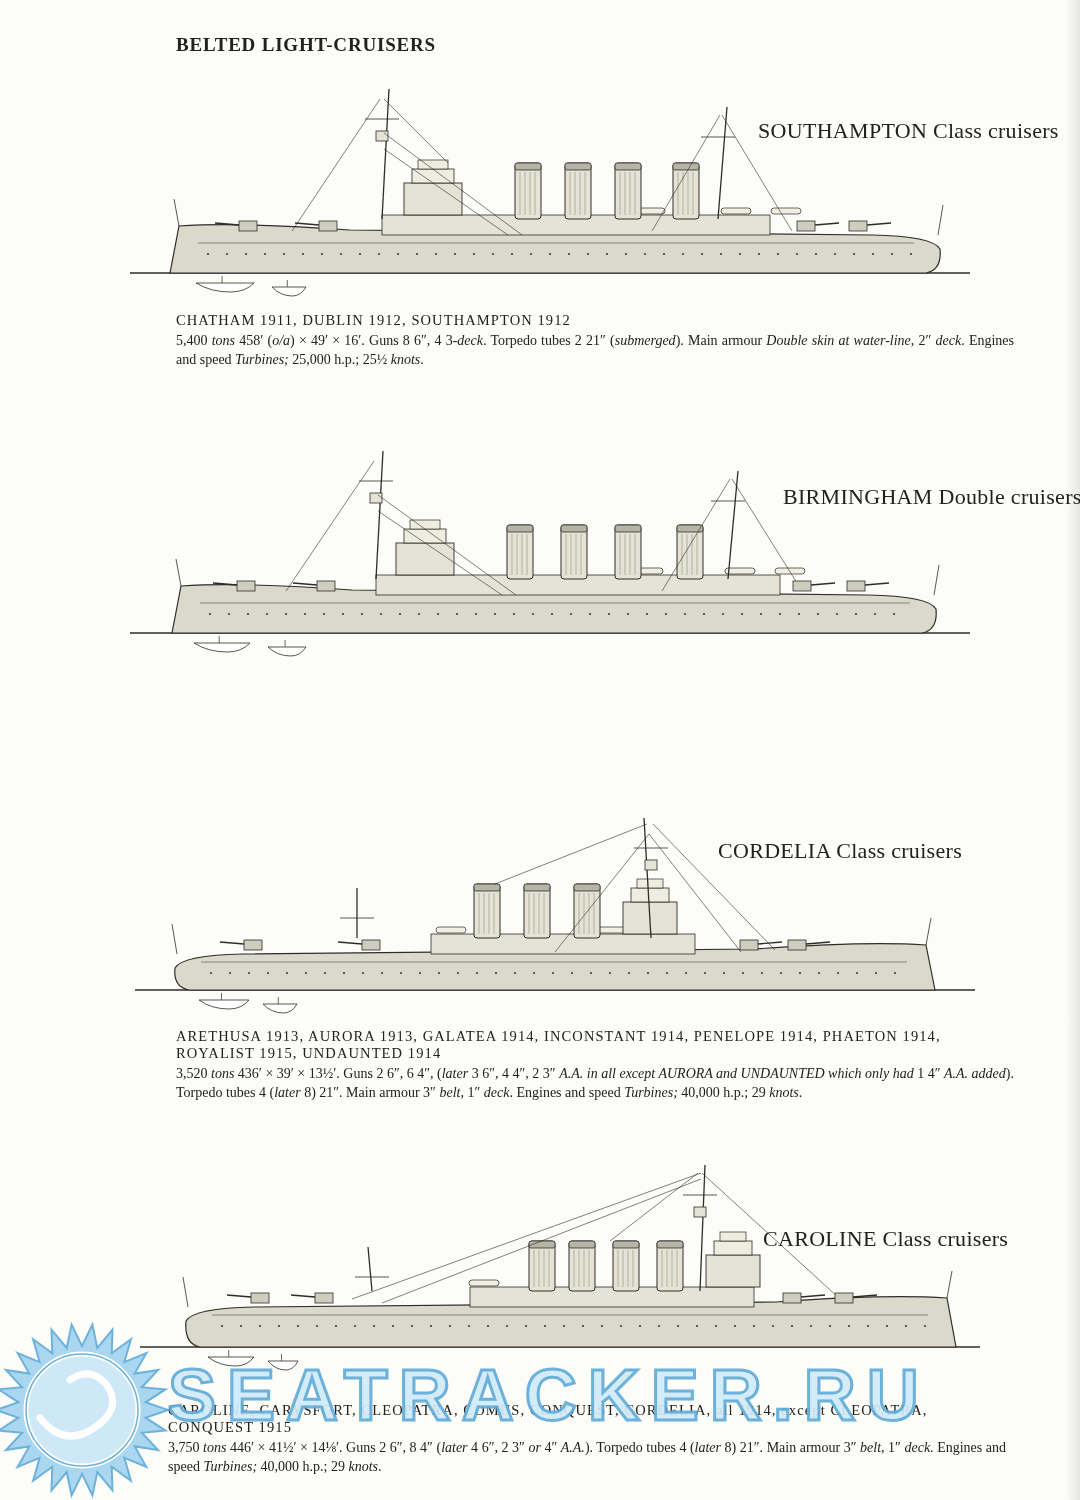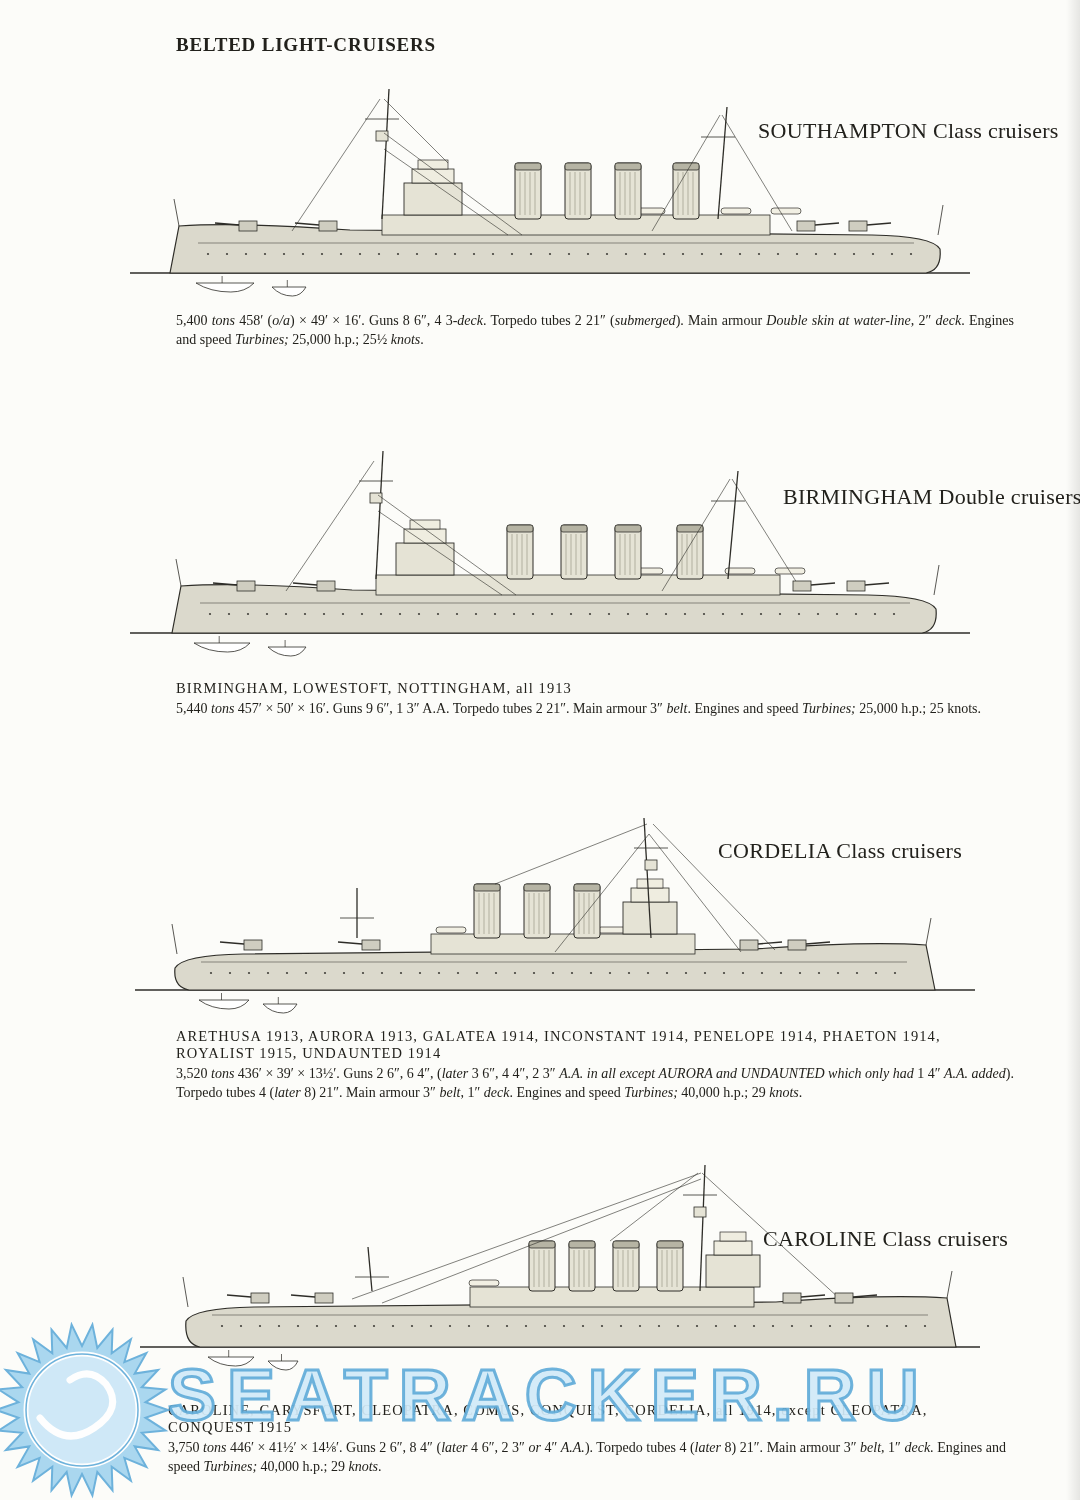--- a/index.html
+++ b/index.html
@@ -133,20 +133,21 @@
       <rect x="719" y="148" width="18" height="10" fill="#cfcdc0" stroke="#2e2d28" stroke-width="0.8"></rect>
       <line x1="737" y1="152" x2="761" y2="150" stroke="#2e2d28" stroke-width="1.4"></line>
       <line x1="49" y1="153" x2="44" y2="126" stroke="#2e2d28" stroke-width="0.8"></line>
       <line x1="808" y1="162" x2="813" y2="132" stroke="#2e2d28" stroke-width="0.8"></line>
       <path d="M 66 210 q 14.5 9 34.8 9 q 14.5 0 23.200000000000003 -9 Z" fill="#ffffff" stroke="#2e2d28" stroke-width="0.8"></path>
       <line x1="92.1" y1="210" x2="92.1" y2="203" stroke="#2e2d28" stroke-width="0.7"></line>
       <path d="M 142 214 q 8.5 9 20.4 9 q 8.5 0 13.600000000000001 -9 Z" fill="#ffffff" stroke="#2e2d28" stroke-width="0.8"></path>
       <line x1="157.3" y1="214" x2="157.3" y2="207" stroke="#2e2d28" stroke-width="0.7"></line>
     </svg>
   <div class="caption" style="left:176px;top:312px">
+    <div class="ships-line">CHATHAM 1911, DUBLIN 1912, SOUTHAMPTON 1912</div>
     <div class="specs">5,400 <i>tons</i> 458′ (<i>o/a</i>) × 49′ × 16′. Guns 8 6″, 4 3-<i>deck</i>. Torpedo tubes 2 21″ (<i>submerged</i>). Main armour <i>Double skin at water-line,</i> 2″ <i>deck</i>. Engines and speed <i>Turbines;</i> 25,000 h.p.; 25½ <i>knots</i>.</div>
   </div>
 
   <div class="class-label" style="left:783px;top:484px">BIRMINGHAM Double cruisers</div>
   <svg id="ship-1" class="ship-figure" style="left:130px;top:433px" width="840" height="250" viewBox="0 0 840 250">
       <line x1="0" y1="200" x2="840" y2="200" stroke="#2e2d28" stroke-width="1.6"></line>
       <path d="M 42 200 L 51 153 Q 112 149 222 157 L 738 162 Q 798 163 806 176 Q 808 197 792 200 Z" fill="#dbd9cc" stroke="#2e2d28" stroke-width="1.2"></path>
       <rect x="246" y="142" width="404" height="20" fill="#e5e3d5" stroke="#2e2d28" stroke-width="0.8"></rect>
       <line x1="70" y1="170" x2="780" y2="170" stroke="#2e2d28" stroke-width="0.5"></line>
       <circle cx="80" cy="181" r="1.1" fill="#44423c"></circle>
@@ -234,24 +235,20 @@
       <line x1="681" y1="152" x2="705" y2="150" stroke="#2e2d28" stroke-width="1.4"></line>
       <rect x="717" y="148" width="18" height="10" fill="#cfcdc0" stroke="#2e2d28" stroke-width="0.8"></rect>
       <line x1="735" y1="152" x2="759" y2="150" stroke="#2e2d28" stroke-width="1.4"></line>
       <line x1="51" y1="153" x2="46" y2="126" stroke="#2e2d28" stroke-width="0.8"></line>
       <line x1="804" y1="162" x2="809" y2="132" stroke="#2e2d28" stroke-width="0.8"></line>
       <path d="M 64 210 q 14 9 33.6 9 q 14 0 22.400000000000002 -9 Z" fill="#ffffff" stroke="#2e2d28" stroke-width="0.8"></path>
       <line x1="89.2" y1="210" x2="89.2" y2="203" stroke="#2e2d28" stroke-width="0.7"></line>
       <path d="M 138 214 q 9.5 9 22.8 9 q 9.5 0 15.200000000000001 -9 Z" fill="#ffffff" stroke="#2e2d28" stroke-width="0.8"></path>
       <line x1="155.1" y1="214" x2="155.1" y2="207" stroke="#2e2d28" stroke-width="0.7"></line>
     </svg>
-  <div class="caption" style="left:176px;top:680px">
-    <div class="ships-line">BIRMINGHAM, LOWESTOFT, NOTTINGHAM, all 1913</div>
-    <div class="specs">5,440 <i>tons</i> 457′ × 50′ × 16′. Guns 9 6″, 1 3″ A.A. Torpedo tubes 2 21″. Main armour 3″ <i>belt</i>. Engines and speed <i>Turbines;</i> 25,000 h.p.; 25 knots.</div>
-  </div>
 
   <div class="class-label" style="left:718px;top:838px">CORDELIA Class cruisers</div>
   <svg id="ship-2" class="ship-figure" style="left:135px;top:790px" width="840" height="250" viewBox="0 0 840 250">
       <line x1="0" y1="200" x2="840" y2="200" stroke="#2e2d28" stroke-width="1.6"></line>
       <path d="M 800 200 L 791 155 Q 730 151 620 159 L 108 164 Q 48 165 40 178 Q 38 197 54 200 Z" fill="#dbd9cc" stroke="#2e2d28" stroke-width="1.2"></path>
       <rect x="296" y="144" width="264" height="20" fill="#e5e3d5" stroke="#2e2d28" stroke-width="0.8"></rect>
       <line x1="66" y1="172" x2="772" y2="172" stroke="#2e2d28" stroke-width="0.5"></line>
       <circle cx="76" cy="183" r="1.1" fill="#44423c"></circle>
       <circle cx="95" cy="183" r="1.1" fill="#44423c"></circle>
       <circle cx="114" cy="183" r="1.1" fill="#44423c"></circle>

